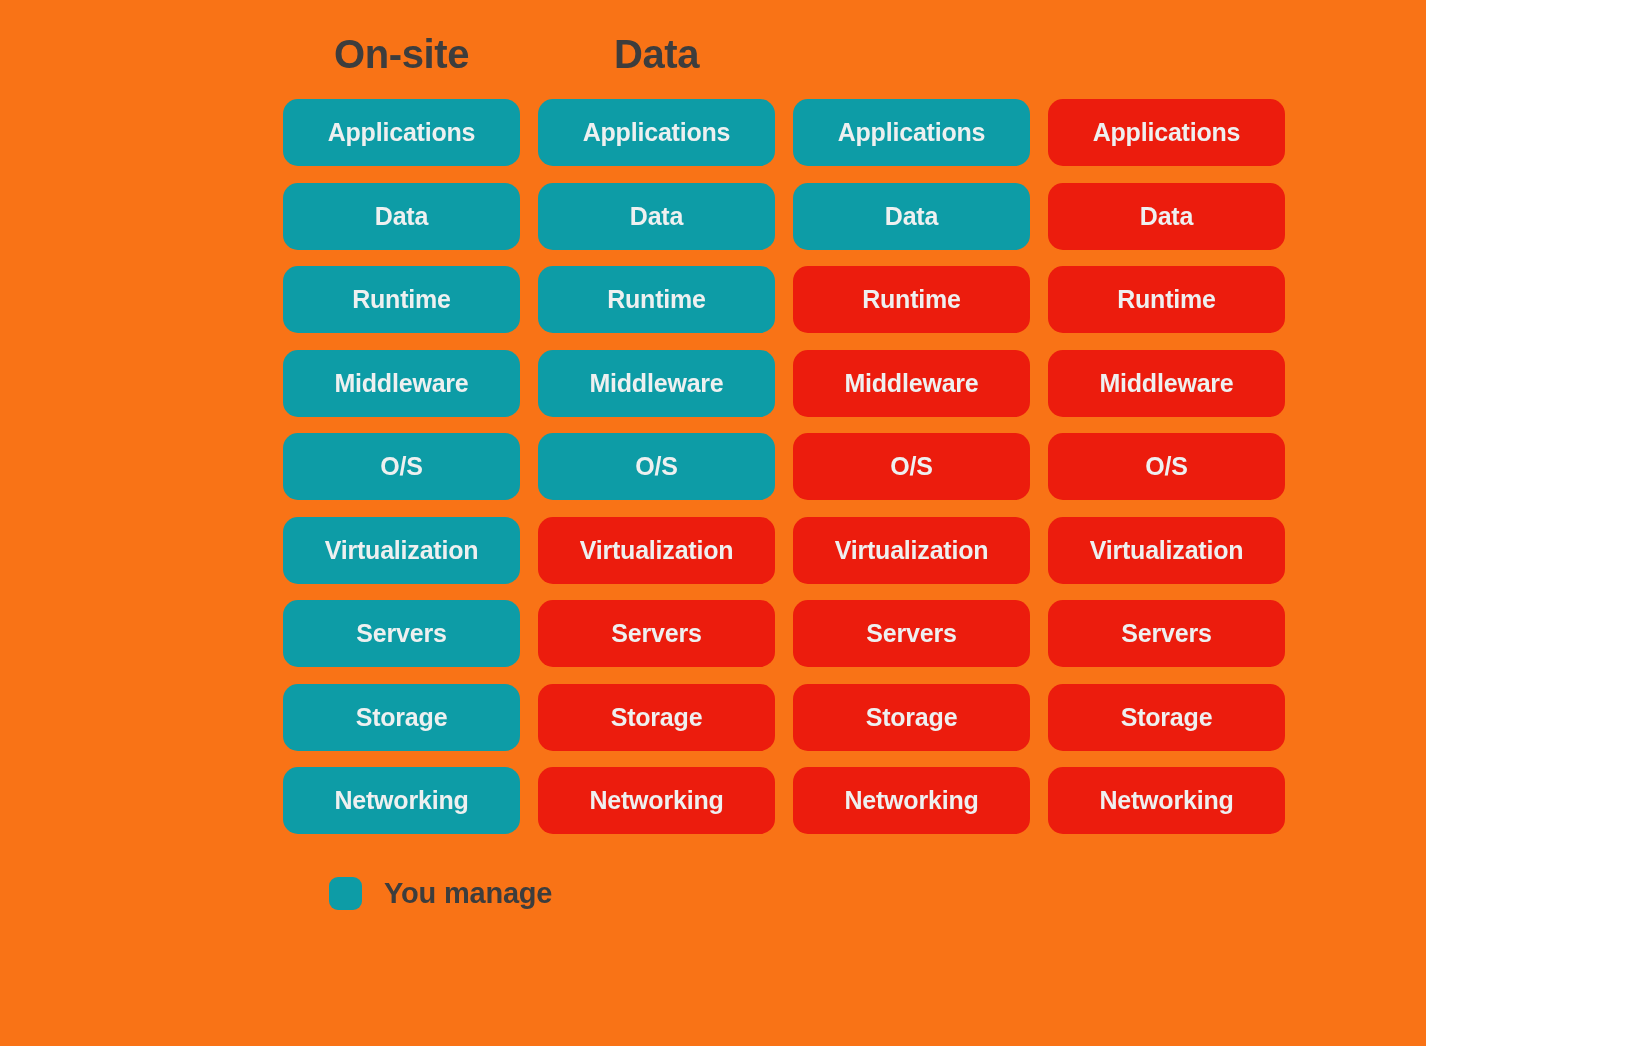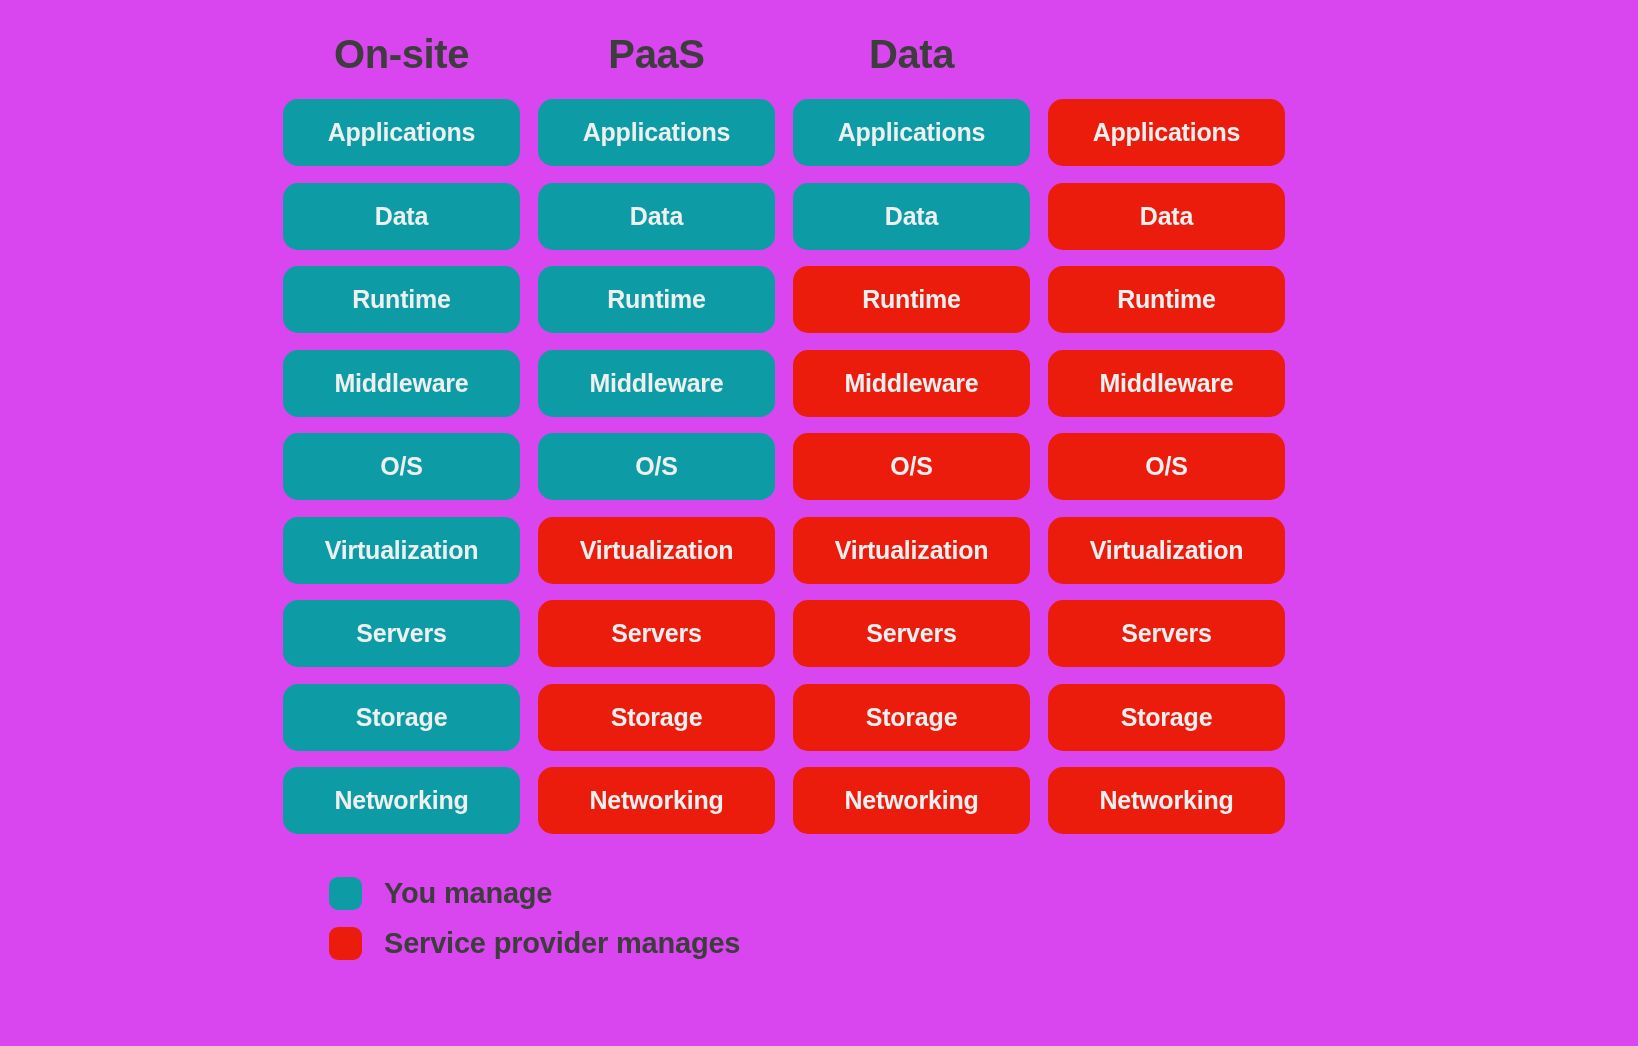--- a/index.html
+++ b/index.html
@@ -9,23 +9,23 @@
   body {
     width: 1638px;
     height: 1046px;
     background: #ffffff;
     font-family: "Liberation Sans", sans-serif;
     overflow: hidden;
   }
 
   #stage {
     position: relative;
-    width: 1638px;
+    width: 1426px;
     height: 1046px;
-    background: #d946ef;
+    background: #f97316;
   }
 
   
   #matrix {
     position: absolute;
     left: 283px;
     top: 18px;
     width: 1002px;
   }
 
@@ -107,21 +107,20 @@
 </style>
 </head>
 <body>
 
 <div id="stage">
 
   <div id="matrix">
 
     <div class="header-row">
       <div class="col-header">On-site</div>
-      <div class="col-header">PaaS</div>
       <div class="col-header">Data</div>
     </div>
 
     <div class="grid-body" id="grid-body">
         <div class="cell" style="background: rgb(13, 156, 166);">
           <span class="cell-label">Applications</span>
         </div>
         <div class="cell" style="background: rgb(13, 156, 166);">
           <span class="cell-label">Applications</span>
         </div>
@@ -229,19 +228,15 @@
         </div>
       </div>
 
   </div>
 
   <div id="legend">
     <div class="legend-row">
       <span class="legend-swatch" id="legend-swatch-0" style="background: rgb(13, 156, 166);"></span>
       <span class="legend-label">You manage</span>
     </div>
-    <div class="legend-row">
-      <span class="legend-swatch" id="legend-swatch-1" style="background: rgb(236, 28, 13);"></span>
-      <span class="legend-label">Service provider manages</span>
-    </div>
   </div>
 
 </div>
 
 </body></html>

